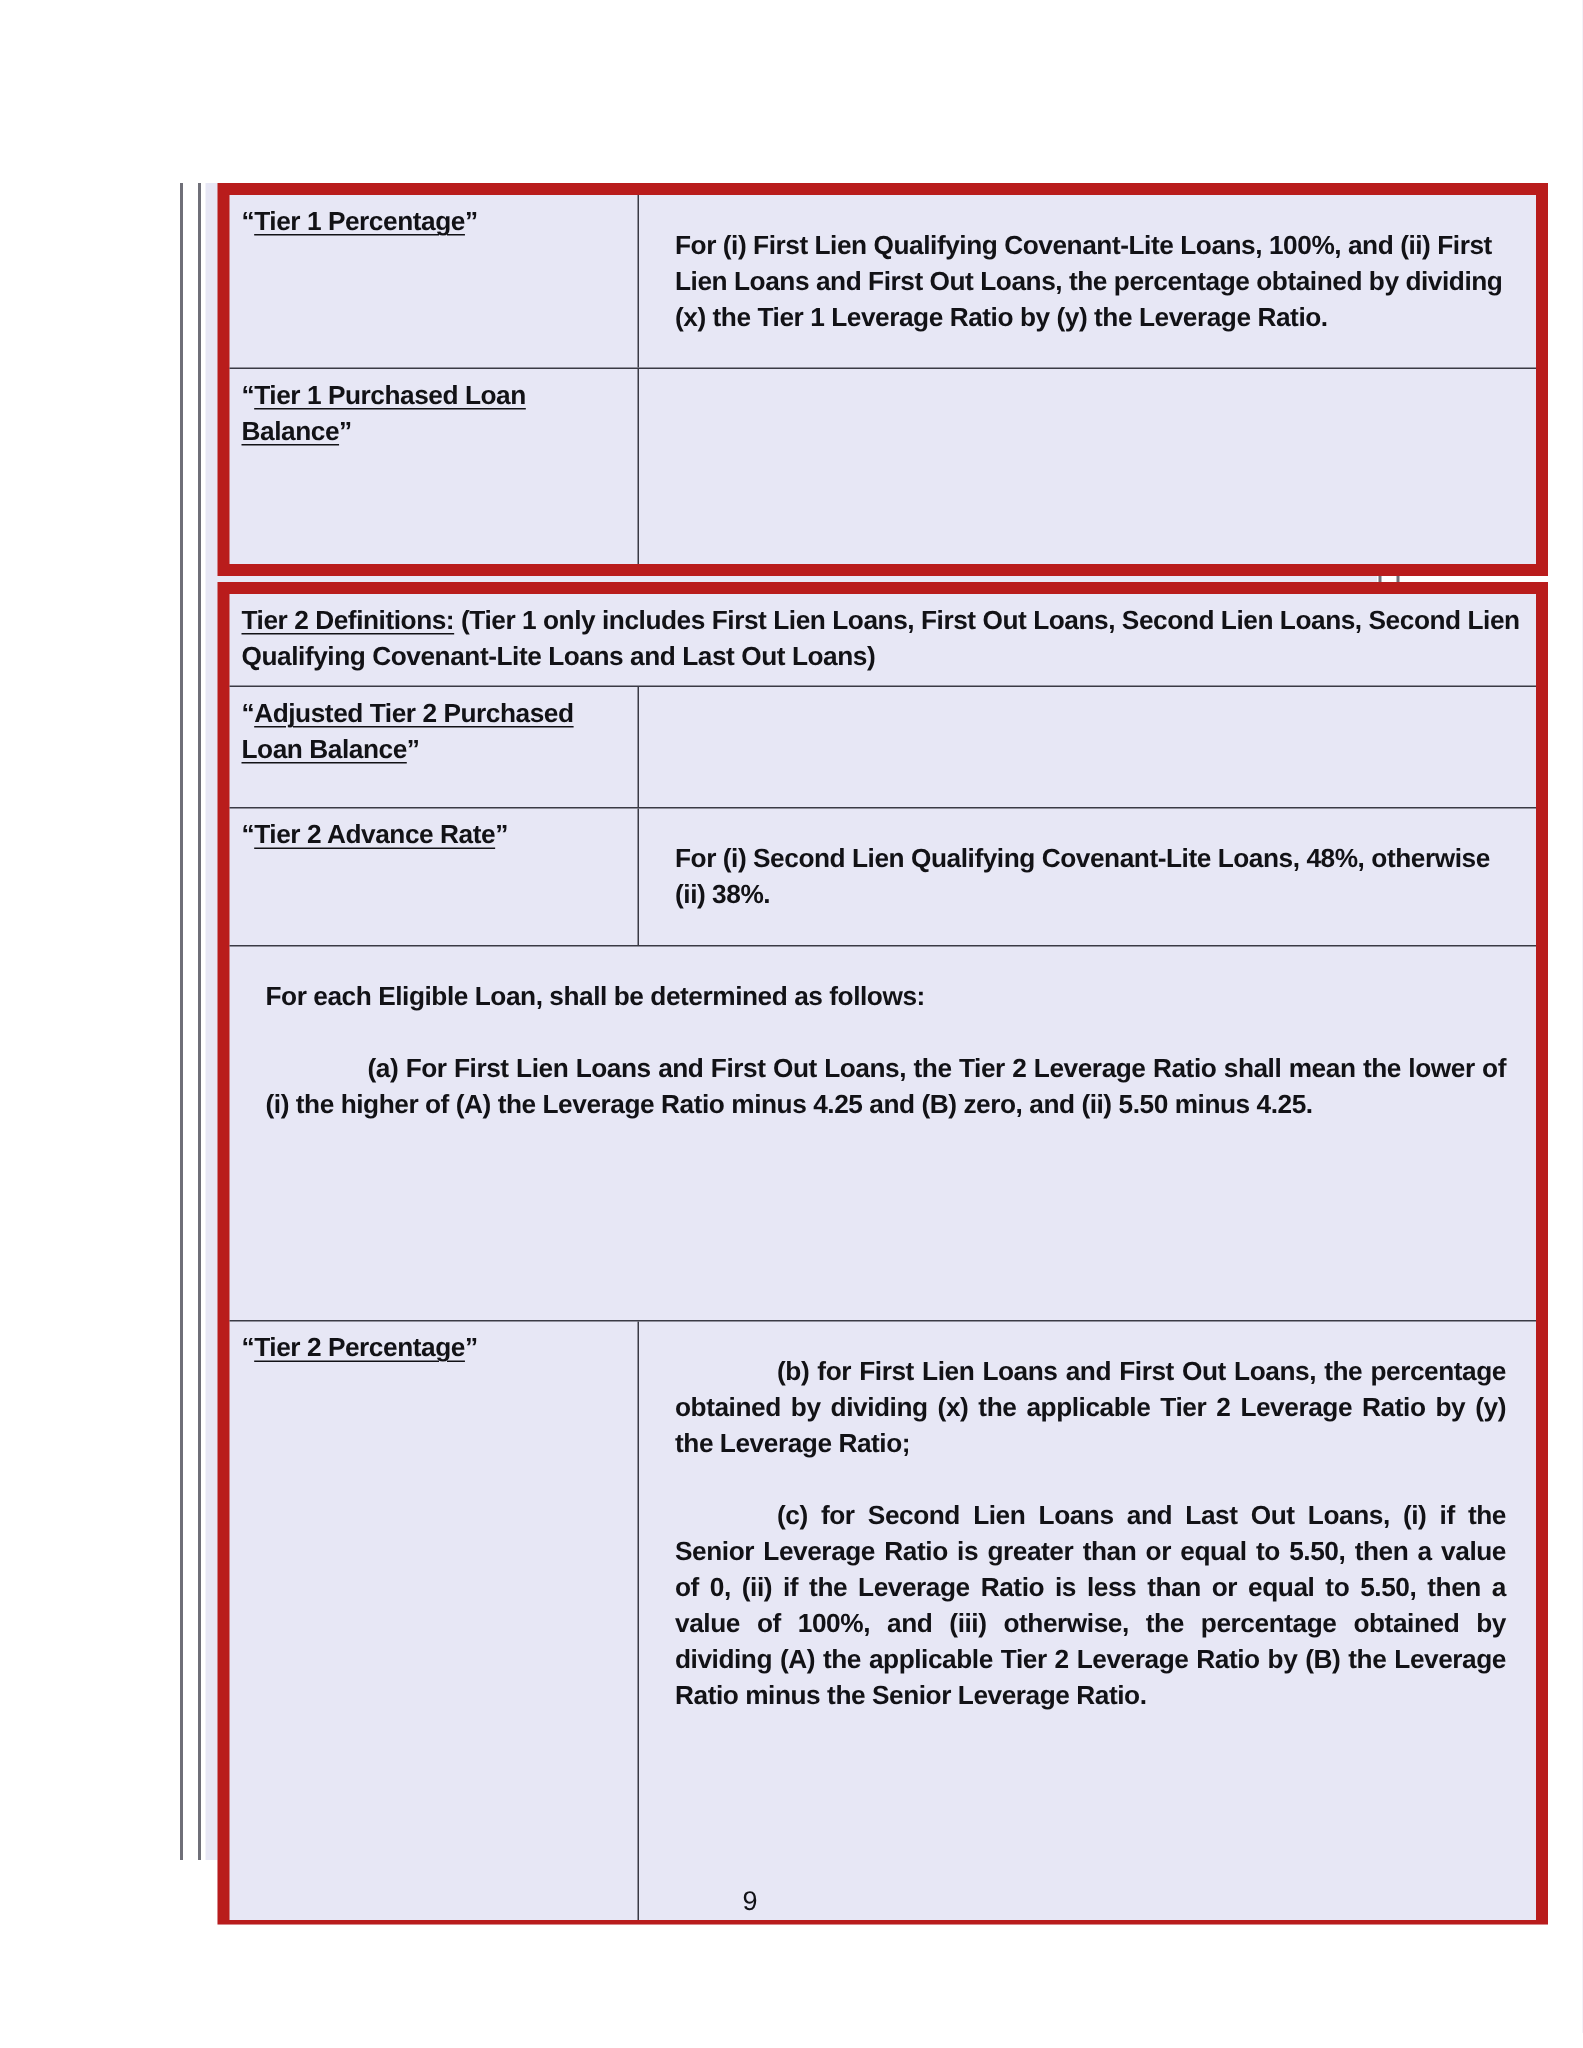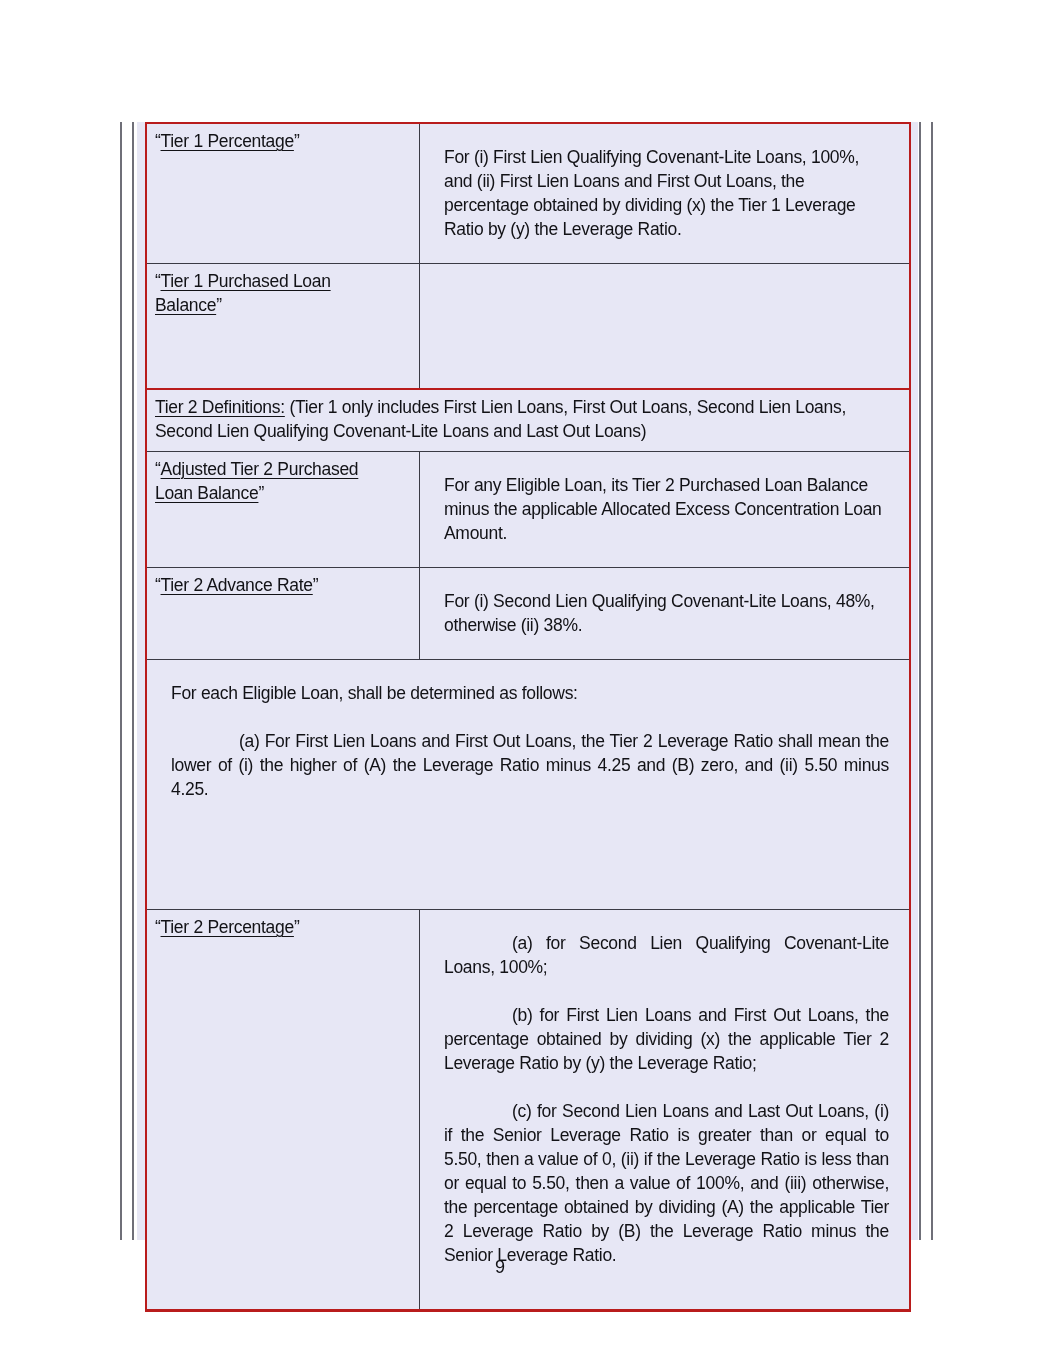--- a/index.html
+++ b/index.html
@@ -9,22 +9,22 @@
     letter-spacing:-0.3px;
   }
   .page{position:absolute;inset:0;}
   
   .band{position:absolute;left:137px;top:122px;width:781px;height:1118px;background:#e7e7f5;}
   
   .rule{position:absolute;top:122px;height:1118px;width:2px;background:#6f6f78;}
   .rl1{left:120px}.rl2{left:132px}.rr1{left:919px}.rr2{left:931px}
 
   .dtable{
-    position:absolute;left:145px;width:766px;box-sizing:border-box;
-    border:2px solid #b91c1c;background:#e7e7f5;
+    position:absolute;left:145px;width:887px;box-sizing:border-box;
+    border:8px solid #b91c1c;background:#e7e7f5;font-weight:bold;
   }
   .t1{top:122px;}
   .t2{top:388px;border-bottom-width:3px;}
 
   .drow{display:flex;box-sizing:border-box;}
   .drow + .drow{border-top:1px solid #3a3a44;}
 
   .thead{
     display:block;box-sizing:border-box;min-height:61px;
     font-size:17.5px;line-height:24px;padding:5px 10px 5px 8px;
@@ -70,40 +70,36 @@
         </div>
       </div>
       <div class="drow r1">
         <div class="cell term-cell"><span>“</span><span class="u">Tier 1 Purchased Loan Balance</span><span>”</span></div>
       </div>
     </div>
   <div id="table-tier2" class="dtable t2">
       <div class="drow thead"><span class="u">Tier 2 Definitions:</span><span> (Tier 1 only includes First Lien Loans, First Out Loans, Second Lien Loans, Second Lien Qualifying Covenant-Lite Loans and Last Out Loans)</span></div>
       <div class="drow r0">
         <div class="cell term-cell"><span>“</span><span class="u">Adjusted Tier 2 Purchased Loan Balance</span><span>”</span></div>
-        <div class="cell def-cell">
-          <p>For any Eligible Loan, its Tier 2 Purchased Loan Balance minus the applicable Allocated Excess Concentration Loan Amount.</p>
-        </div>
       </div>
       <div class="drow r1">
         <div class="cell term-cell"><span>“</span><span class="u">Tier 2 Advance Rate</span><span>”</span></div>
         <div class="cell def-cell">
           <p>For (i) Second Lien Qualifying Covenant-Lite Loans, 48%, otherwise (ii) 38%.</p>
         </div>
       </div>
       <div class="drow r2">
         <div class="cell def-cell">
           <p>For each Eligible Loan, shall be determined as follows:</p>
           <p class="ind just">(a) For First Lien Loans and First Out Loans, the Tier 2 Leverage Ratio shall mean the lower of (i) the higher of (A) the Leverage Ratio minus 4.25 and (B) zero, and (ii) 5.50 minus 4.25.</p>
         </div>
       </div>
       <div class="drow r3">
         <div class="cell term-cell"><span>“</span><span class="u">Tier 2 Percentage</span><span>”</span></div>
         <div class="cell def-cell">
-          <p class="ind just">(a) for Second Lien Qualifying Covenant-Lite Loans, 100%;</p>
           <p class="ind just">(b) for First Lien Loans and First Out Loans, the percentage obtained by dividing (x) the applicable Tier 2 Leverage Ratio by (y) the Leverage Ratio;</p>
           <p class="ind just">(c) for Second Lien Loans and Last Out Loans, (i) if the Senior Leverage Ratio is greater than or equal to 5.50, then a value of 0, (ii) if the Leverage Ratio is less than or equal to 5.50, then a value of 100%, and (iii) otherwise, the percentage obtained by dividing (A) the applicable Tier 2 Leverage Ratio by (B) the Leverage Ratio minus the Senior Leverage Ratio.</p>
         </div>
       </div>
     </div>
 
   <div class="pagenum">9</div>
 </div>
 
 </body></html>

